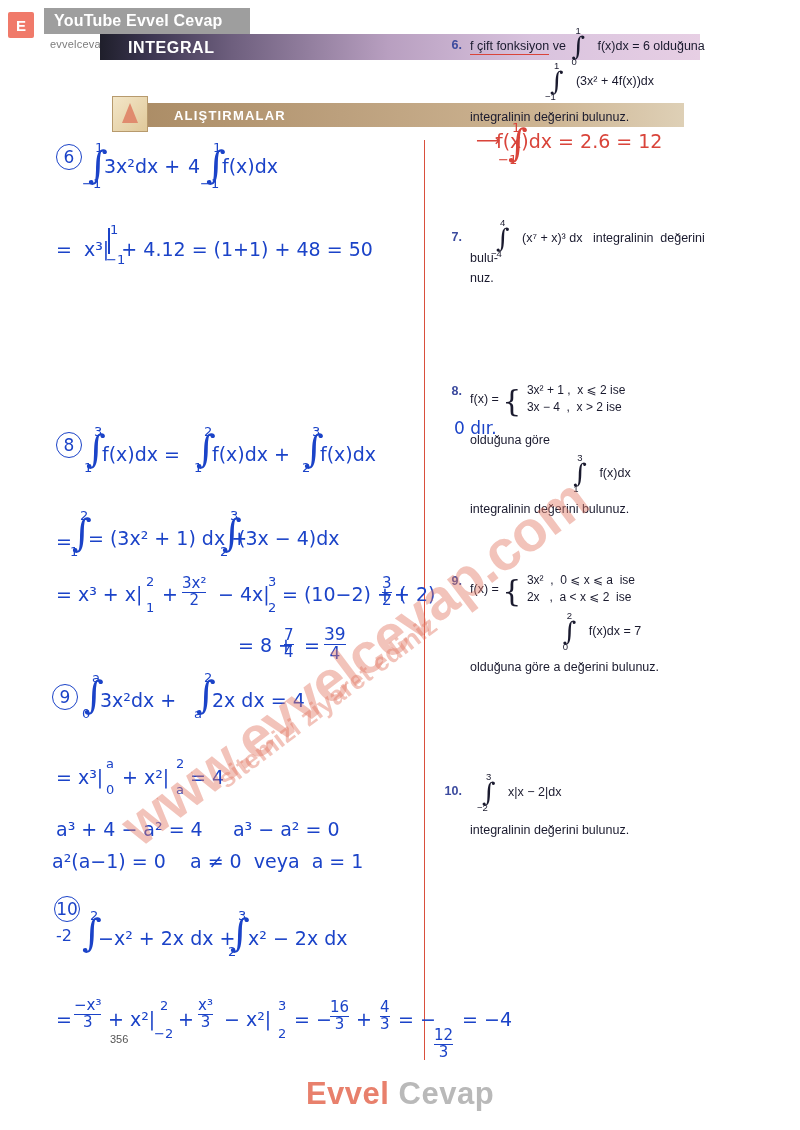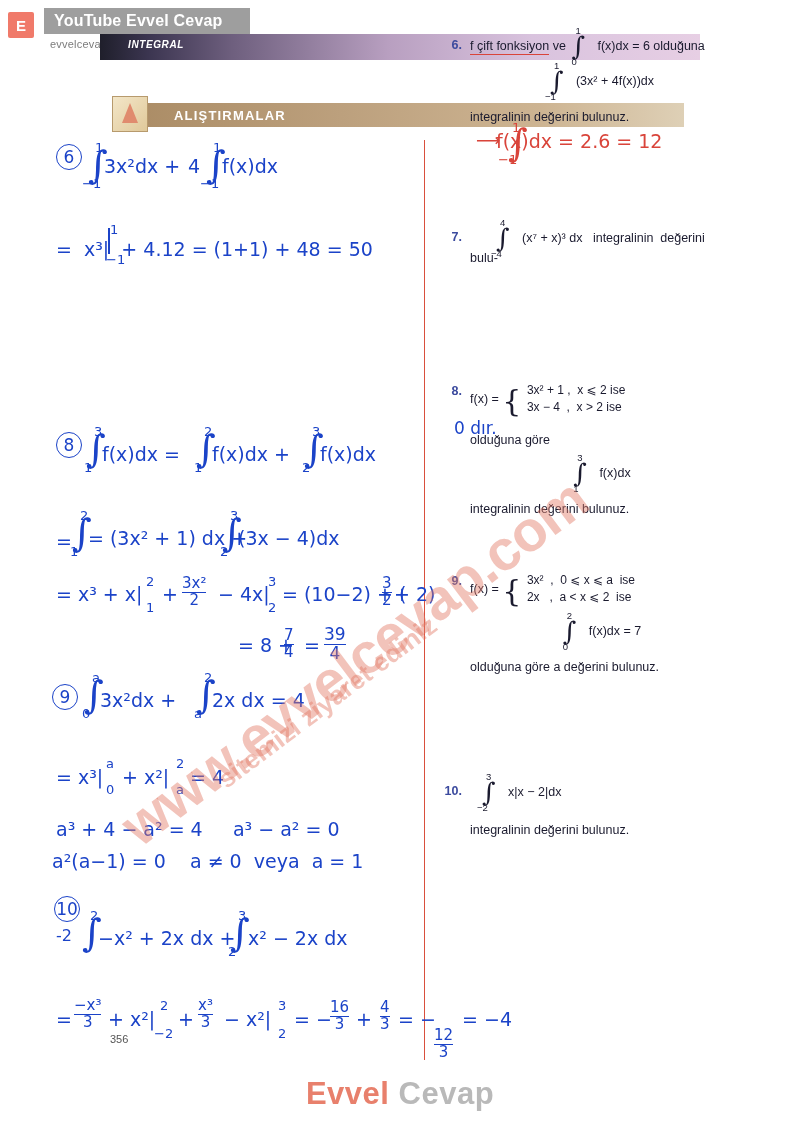--- a/index.html
+++ b/index.html
@@ -71,25 +71,24 @@
     content: "";
     position: absolute;
     left: 0; top: 0;
     border-top: 26px solid transparent;
     border-left: 0;
     width: 0; height: 0;
   }
   .chapter-label {
     position: absolute;
     left: 128px; top: 39px;
-    font-size: 10px;
+    font-size: 16px;
     font-weight: bold;
     color: #ffffff;
     letter-spacing: .6px;
-    font-style: italic;
   }
 
   
   .exheader {
     position: absolute;
     left: 112px; top: 103px;
     width: 572px; height: 24px;
     background: linear-gradient(to right, #a98a63 0%, #bca07d 40%, #cdb492 75%, #ded0b6 100%);
   }
   .exheader-icon {
@@ -334,20 +333,21 @@
     </div>
 
     <div class="q-row" style="top:228px; width:300px;">
       <div class="q-num">7.</div>
       <div class="q-body">
         <div class="q-line">
           <span class="intg" style="margin-left:26px;">∫<span class="lim-top">4</span><span class="lim-bot" style="left:-5px;">−4</span></span>
           <span>(x⁷ + x)³ dx</span>
           <span>&nbsp; integralinin&nbsp; değerini&nbsp; bulu-</span>
         </div>
+        <div class="q-line">nuz.</div>
       </div>
     </div>
 
     <div class="q-row" style="top:382px; width:300px;">
       <div class="q-num">8.</div>
       <div class="q-body">
         <div class="q-line">
           <span>f(x) =</span>
           <span class="brace">{</span>
           <span class="cases">

